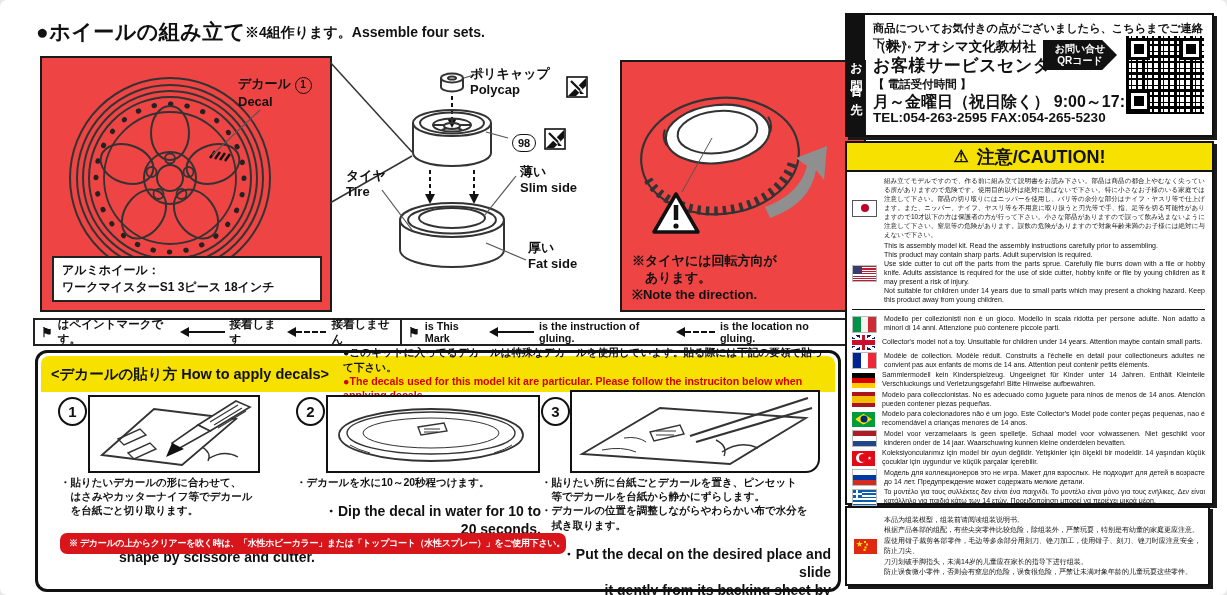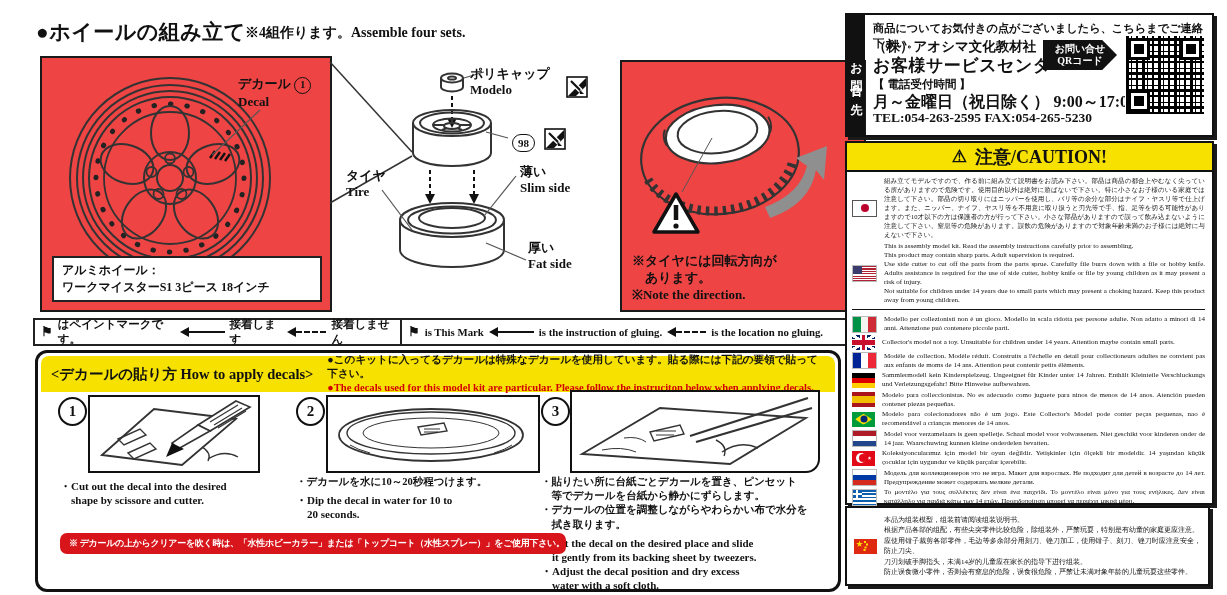--- a/index.html
+++ b/index.html
@@ -1,17 +1,17 @@
 <!DOCTYPE html>
 <html><head>
 <meta charset="utf-8">
 <style>
   html,body{margin:0;padding:0;background:#e8e8e8;}
   .page{position:relative;width:1227px;height:595px;background:#fff;overflow:hidden;
-        font-family:Liberation Serif, serif;color:#111;}
+        font-family:Liberation Sans, sans-serif;color:#111;border-radius:7px;}
   .abs{position:absolute;}
   .pre{white-space:pre-line;}
   .b{font-weight:bold;}
   svg{display:block;}
   
   .frame{border:2px solid #1a1a1a;background:#ef4444;}
   .shadowed{box-shadow:3px 3px 0 #1a1a1a;}
   
   .hd-title{font-size:21px;font-weight:bold;letter-spacing:.5px;}
   .hd-note{font-size:14px;font-weight:bold;}
@@ -36,21 +36,21 @@
   .decal-box{border:3px solid #111;border-radius:12px;background:#fff;}
   .decal-head{position:absolute;left:3px;right:3px;top:3px;height:36px;background:#f6e100;
               border-radius:8px 8px 0 0;display:flex;align-items:center;gap:14px;padding:0 10px;}
   .decal-title{font-size:14.5px;font-weight:bold;white-space:nowrap;}
   .decal-note{font-size:10.6px;font-weight:bold;line-height:1.35;}
   .decal-note .n2{color:#d40000;}
   .num-circle{width:25px;height:25px;border:2px solid #111;border-radius:50%;background:#fff;
               display:flex;align-items:center;justify-content:center;font-size:15px;font-weight:bold;}
   .ill{border:2px solid #111;background:#fff;}
   .step-jp{font-size:10.5px;font-weight:bold;line-height:1.35;}
-  .step-en{font-size:11px;font-weight:bold;line-height:1.28;margin-top:4px;}
+  .step-en{font-size:14px;font-weight:bold;line-height:1.28;margin-top:14px;text-align:right;}
   .spray-warn{background:#d7151b;border-radius:7px;color:#fff;padding:4px 9px;
               font-weight:bold;line-height:1.45;}
   .spray-warn .jp{font-size:9px;letter-spacing:-.3px;white-space:nowrap;}
   .spray-warn .en{font-size:11px;}
   
   .contact{border:2px solid #111;}
   .side-bar{position:absolute;left:0;top:0;bottom:0;width:18px;background:#111;color:#fff;
             display:flex;align-items:center;justify-content:center;
             writing-mode:vertical-rl;font-size:12px;font-weight:bold;letter-spacing:3px;}
   .qr-badge{background:#111;color:#fff;display:flex;align-items:center;justify-content:center;
@@ -198,21 +198,21 @@
       <ellipse cx="72" cy="162" rx="44" ry="13.5"></ellipse>
       <ellipse cx="72" cy="160" rx="33" ry="10"></ellipse>
     </g>
     <line x1="2" y1="132" x2="32" y2="172" stroke="#555" stroke-width="1.2"></line>
     <line x1="104" y1="158" x2="136" y2="118" stroke="#555" stroke-width="1.2"></line>
     <line x1="106" y1="185" x2="146" y2="202" stroke="#555" stroke-width="1.2"></line>
   </svg>
 
   <div class="abs lab" style="left:470px;top:66px;">
     <span>ポリキャップ</span><br>
-    <span>Modelo</span>
+    <span>Polycap</span>
   </div>
   <svg class="abs" style="left:566px;top:76px;" width="22" height="22" viewBox="0 0 22 22">
     <rect x="1" y="1" width="20" height="20" fill="#fff" stroke="#111" stroke-width="1.6"></rect>
     <polygon points="2,20 20,2 20,10 10,20" fill="#111"></polygon>
     <line x1="5" y1="5" x2="15" y2="15" stroke="#fff" stroke-width="5"></line>
     <line x1="5" y1="5" x2="14" y2="14" stroke="#111" stroke-width="2.2"></line>
     <polygon points="13,13 18,18 14,18" fill="#111"></polygon>
   </svg>
   <span class="abs part-badge" style="left:512px;top:134px;">98</span>
   <svg class="abs" style="left:544px;top:128px;" width="22" height="22" viewBox="0 0 22 22">
@@ -304,20 +304,23 @@
         <polygon points="28,42 50,32 56,38 34,48" fill="none" stroke="#333" stroke-width="1.4"></polygon>
         <polygon points="38,56 60,46 66,52 44,62" fill="none" stroke="#333" stroke-width="1.4"></polygon>
         <polygon points="146,4 160,10 120,34 108,28" fill="#fff" stroke="#333" stroke-width="1.6"></polygon>
         <path d="M148 8 l-28 17 M152 11 l-28 17 M156 14 l-28 17" stroke="#333" stroke-width="1.2"></path>
         <polygon points="108,28 120,34 88,52 82,46" fill="#fff" stroke="#333" stroke-width="1.6"></polygon>
         <polygon points="82,46 94,52 76,60" fill="#111"></polygon>
         <path d="M118 62 q16 -10 30 -2 M112 50 q10 6 6 14" fill="none" stroke="#333" stroke-width="1.4"></path>
       </svg>
     </div>
     <div class="abs" style="left:22px;top:122px;width:255px;">
+      <div class="step-jp pre">・貼りたいデカールの形に合わせて、
+　はさみやカッターナイフ等でデカール
+　を台紙ごと切り取ります。</div>
       <div class="step-en pre">・Cut out the decal into the desired
 　shape by scissore and cutter.</div>
     </div>
 
     <div class="abs num-circle" style="left:258px;top:44px;">2</div>
     <div class="abs ill" style="left:288px;top:42px;width:210px;height:74px;">
       <svg width="206" height="70" viewBox="0 0 206 70">
         <ellipse cx="103" cy="38" rx="92" ry="26" fill="#fff" stroke="#333" stroke-width="1.8"></ellipse>
         <ellipse cx="103" cy="36" rx="84" ry="21" fill="none" stroke="#333" stroke-width="1.4"></ellipse>
         <ellipse cx="103" cy="36" rx="68" ry="15" fill="none" stroke="#333" stroke-width="1"></ellipse>

